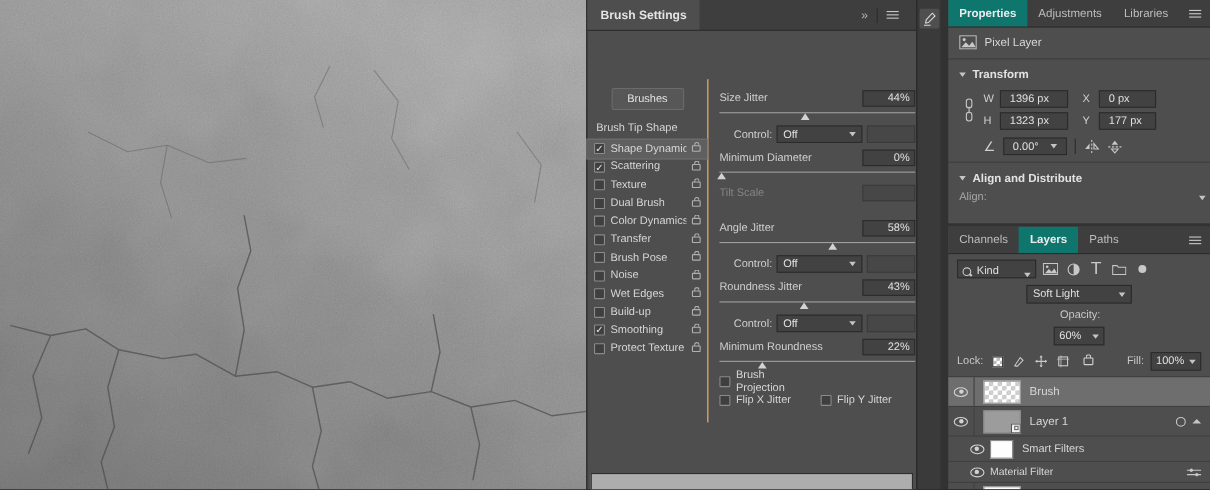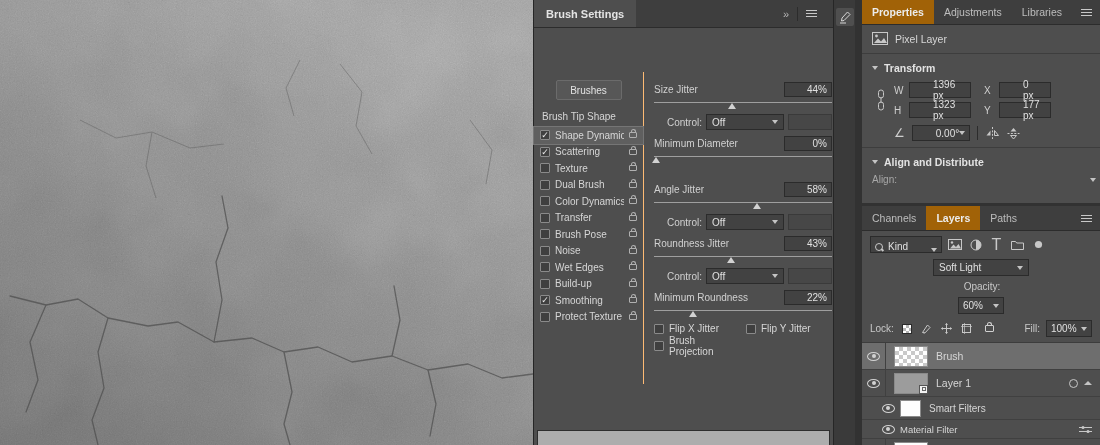--- a/index.html
+++ b/index.html
@@ -50,36 +50,36 @@
 
   
   .icon-strip{position:absolute;left:833px;top:0;width:22px;height:445px;background:#3a3a3a;border-left:1px solid #262626;}
   .strip-btn{margin:8px auto 0 auto;width:18px;height:18px;background:#4f4f4f;border-radius:2px;display:flex;align-items:center;justify-content:center;}
 
   
   .right-stack{position:absolute;left:862px;top:0;width:238px;height:445px;display:flex;flex-direction:column;background:#323232;}
   .panel{background:#4e4e4e;}
   .tab-bar{height:25px;background:#3e3e3e;display:flex;align-items:stretch;border-bottom:1px solid #2c2c2c;}
   .tab{padding:0 10px;display:flex;align-items:center;font-size:10.5px;color:#bdbdbd;}
-  .tab.active{background:#a16207;color:#ececec;font-weight:bold;}
+  .tab.active{background:#0f766e;color:#ececec;font-weight:bold;}
   .menu-ico{width:11px;height:7px;margin:auto 8px auto auto;background-image:linear-gradient(#c8c8c8,#c8c8c8),linear-gradient(#c8c8c8,#c8c8c8),linear-gradient(#c8c8c8,#c8c8c8);background-size:11px 1px;background-position:0 0,0 3px,0 6px;background-repeat:no-repeat;}
 
   
   .props-panel{height:203px;margin-bottom:3px;overflow:hidden;}
   .pixel-layer-row{display:flex;align-items:center;gap:7px;padding:7px 10px 6px 10px;font-size:10.5px;}
   .divider{height:1px;background:#3d3d3d;margin:2px 0;}
   .section-head{display:flex;align-items:center;gap:6px;padding:6px 10px 4px 10px;font-size:10.5px;font-weight:bold;color:#e2e2e2;}
   .chev-down{width:0;height:0;border-left:3.5px solid transparent;border-right:3.5px solid transparent;border-top:4.5px solid #c4c4c4;}
   .tr-wrap{display:flex;padding:2px 10px 0 12px;gap:6px;}
   .link-col{width:14px;display:flex;align-items:center;justify-content:center;}
   .tr-rows{flex:1;}
   .tr-row{display:flex;align-items:center;gap:5px;height:20px;font-size:10px;}
   .tr-lab{width:10px;color:#cfcfcf;}
   .tr-lab.second{margin-left:8px;}
-  .pvalbox{height:16px;background:#424242;border:1px solid #2b2b2b;display:flex;align-items:center;padding:0 23px;font-size:10px;color:#e0e0e0;}
+  .pvalbox{height:16px;background:#424242;border:1px solid #2b2b2b;display:flex;align-items:center;padding:0 8px;font-size:10px;color:#e0e0e0;}
   .pv-w{width:62px;}
   .pv-x{width:52px;}
   .angle-row{display:flex;align-items:center;gap:7px;padding:5px 10px 4px 32px;font-size:10px;}
   .angle-glyph{color:#cfcfcf;font-size:12px;}
   .pv-angle{width:58px;}
   .align-label{padding:2px 10px;font-size:10px;color:#a8a8a8;}
   .props-scroll-chev{position:absolute;right:4px;top:178px;}
 
   
   .layers-panel{flex:1;overflow:hidden;position:relative;}
@@ -262,20 +262,24 @@
           </span>
           <span class="dim-box"></span>
         </div>
         <div class="ctl-row">
           <span class="ctl-label">Minimum Diameter</span>
           <span class="valbox">0%</span>
         </div>
         <div class="slider">
           <span class="thumb" style="left: 1%;"></span>
         </div>
+        <div class="ctl-row">
+          <span class="ctl-label dim">Tilt Scale</span>
+          <span class="dim-val"></span>
+        </div>
         <div class="spacer14"></div>
         <div class="ctl-row">
           <span class="ctl-label">Angle Jitter</span>
           <span class="valbox">58%</span>
         </div>
         <div class="slider">
           <span class="thumb" style="left: 58%;"></span>
         </div>
         <div class="control-row">
           <span class="ctl-label">Control:</span>
@@ -303,31 +307,31 @@
         <div class="ctl-row">
           <span class="ctl-label">Minimum Roundness</span>
           <span class="valbox">22%</span>
         </div>
         <div class="slider">
           <span class="thumb" style="left: 22%;"></span>
         </div>
         <div class="cb-row">
           <span class="cb-item">
             <span class="cb"></span>
+            <span>Brush Projection</span>
+          </span>
+        </div>
+        <div class="cb-row">
+          <span class="cb-item">
+            <span class="cb"></span>
             <span>Flip X Jitter</span>
           </span>
           <span class="cb-item">
             <span class="cb"></span>
             <span>Flip Y Jitter</span>
-          </span>
-        </div>
-        <div class="cb-row">
-          <span class="cb-item">
-            <span class="cb"></span>
-            <span>Brush Projection</span>
           </span>
         </div>
       </div>
     </div>
 
     <div class="stroke-preview">
       <svg width="292" height="72" viewBox="0 0 292 72">
         <g stroke="#ffffff" fill="none" stroke-width="1.1" opacity="0.95" stroke-linejoin="round" stroke-linecap="round">
           <path d="M4 40 L16 34 L26 43 L38 36 L48 45 L62 38 L72 30 L84 41 L96 34 L108 45 L120 37 L134 43 L146 33 L158 44 L170 36 L184 42 L196 31 L208 42 L220 35 L232 45 L244 37 L256 43 L268 34 L286 40"></path>
           <path d="M72 30 L68 18 M134 43 L138 56 M196 31 L192 19 M232 45 L238 58 M108 45 L112 58 M48 45 L44 57 M158 44 L162 57"></path>

